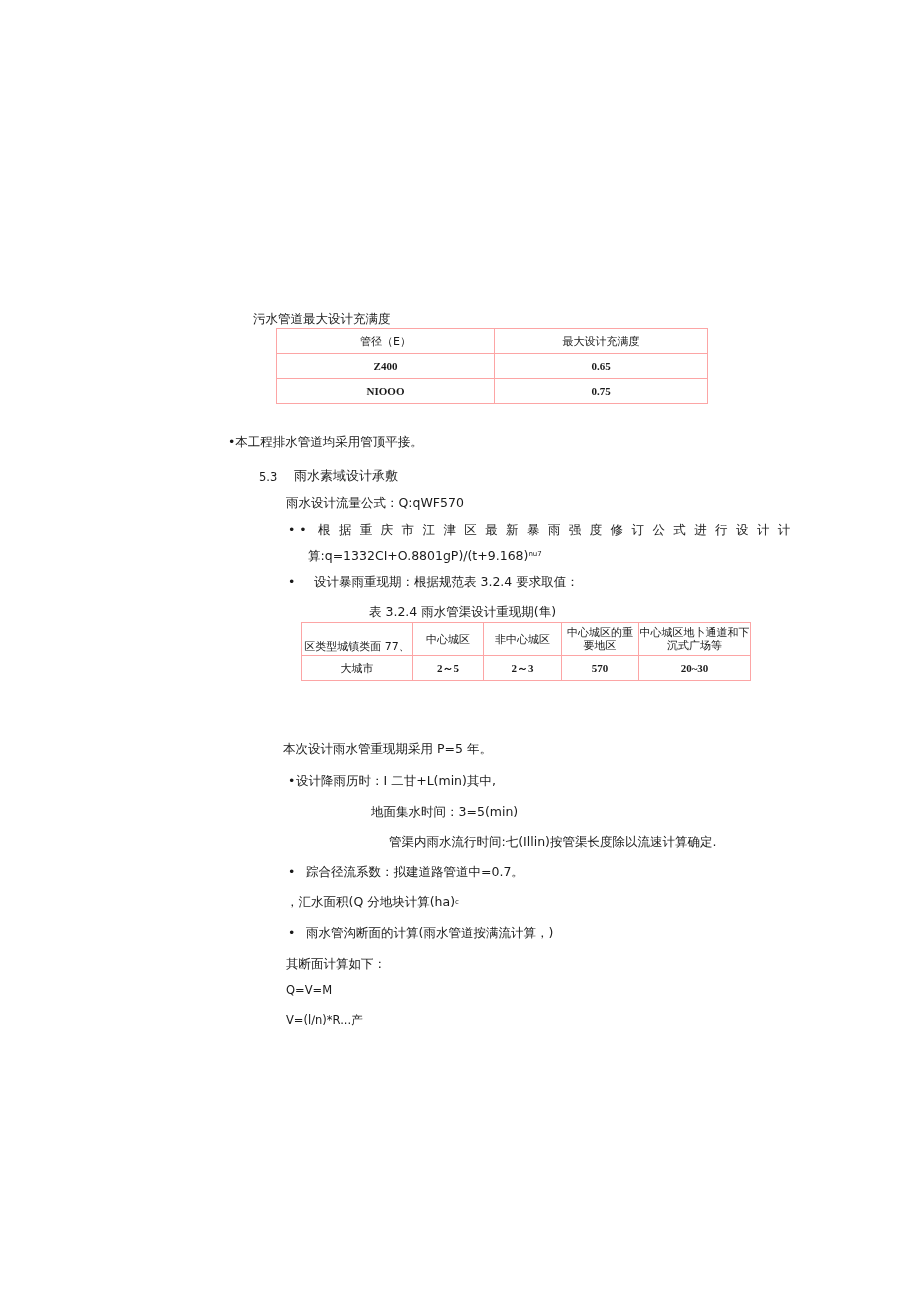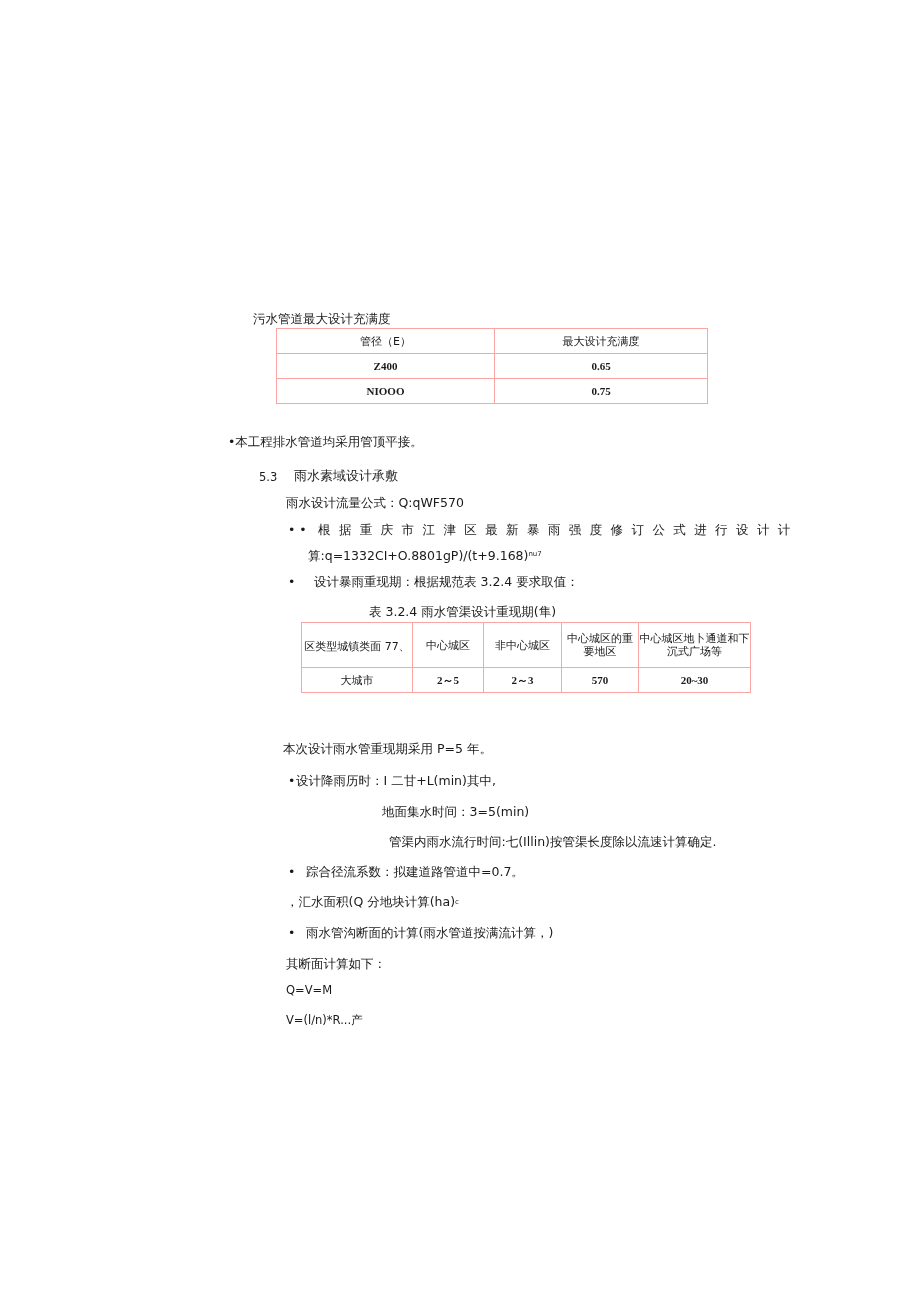--- a/index.html
+++ b/index.html
@@ -53,21 +53,21 @@
 </div>
 
 <div class="abs t" style="left:288px; top:574px;">•</div>
 <div class="abs t" style="left:306px; top:574px;margin-left:8px;">设计暴雨重现期：根据规范表 3.2.4 要求取值：</div>
 
 <div class="abs t" style="left:369px; top:604px;">表 3.2.4 雨水管渠设计重现期(隼)</div>
 
 <table class="tbl2" style="left:301px; top:622px; width:450px;">
   <tbody>
       <tr class="hdr">
-    <td style="width:110px; vertical-align:bottom; padding-bottom:14px;">区类型城镇类面 77、</td>
+    <td style="width:110px; vertical-align:bottom; padding-bottom:2px;">区类型城镇类面 77、</td>
     <td style="width:70px;">中心城区</td>
     <td style="width:77px;">非中心城区</td>
     <td style="width:76px;">
       <div>中心城区的重</div>
       <div>要地区</div>
     </td>
     <td>
       <div>中心城区地卜通道和下</div>
       <div>沉式广场等</div>
     </td>
@@ -79,21 +79,21 @@
     <td class="serif">570</td>
     <td class="serif">20~30</td>
   </tr>
 </tbody>
   </table>
 
 <div class="abs t" style="left:283px; top:741px;">本次设计雨水管重现期采用 P=5 年。</div>
 
 <div class="abs t" style="left:288px; top:773px;">•</div>
 <div class="abs t" style="left:296px; top:773px;">设计降雨历时：I 二甘+L(min)其中,</div>
-<div class="abs t" style="left:382px; top:804px;">地面集水时间：3=5(min)</div>
+<div class="abs t" style="left:371px; top:804px;">地面集水时间：3=5(min)</div>
 <div class="abs t" style="left:389px; top:834px;">管渠内雨水流行时间:七(Illin)按管渠长度除以流速计算确定.</div>
 
 <div class="abs t" style="left:288px; top:864px;">•</div>
 <div class="abs t" style="left:306px; top:864px;">踪合径流系数：拟建道路管道中=0.7。</div>
 
 <div class="abs t" style="left:286px; top:894px;">
   <span>，汇水面积(Q 分地块计算(ha)</span><span class="sub">c</span>
 </div>
 
 <div class="abs t" style="left:288px; top:925px;">•</div>

